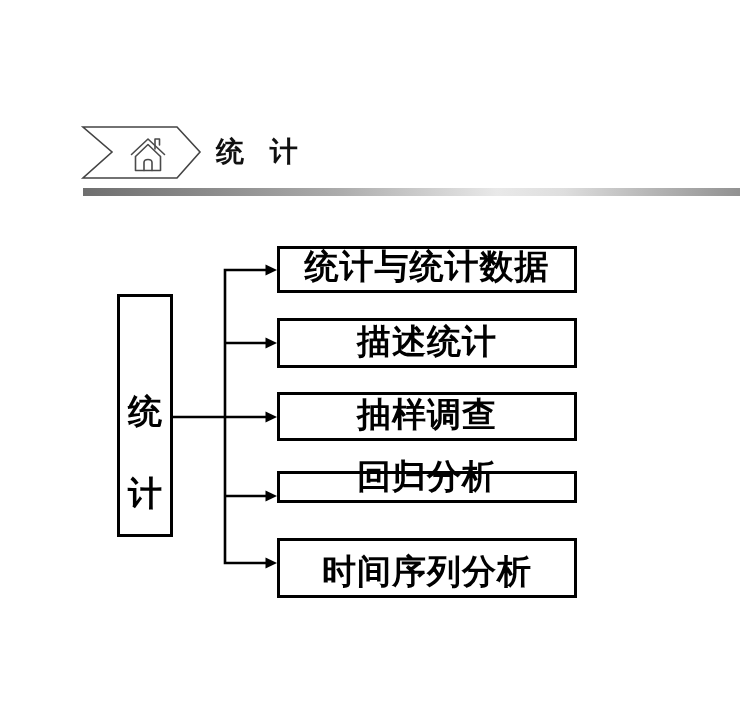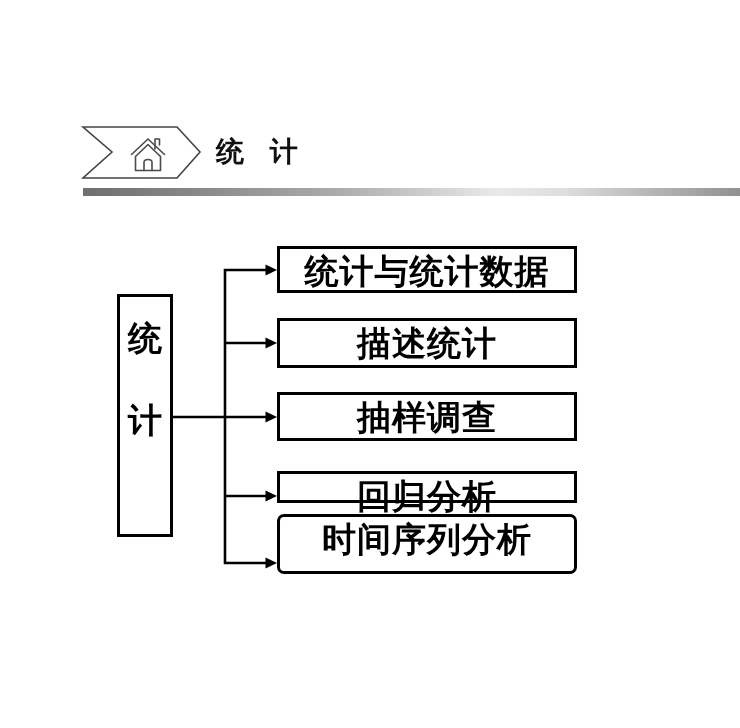--- a/index.html
+++ b/index.html
@@ -61,21 +61,21 @@
     width: 740px;
     height: 728px;
     pointer-events: none;
   }
   .node {
     position: absolute;
     box-sizing: border-box;
     border: 3px solid #000000;
     background: #ffffff;
     display: flex;
-    align-items: flex-start;
+    align-items: flex-end;
     justify-content: center;
     color: #000000;
   }
   .root-node {
     left: 77px;
     top: 294px;
     width: 56px;
     height: 243px;
     font-size: 34px;
     font-weight: 600;
@@ -149,17 +149,17 @@
   </div>
   <div class="node branch-node" style="top:392px;height:49px;">
     <span>抽样调查</span>
   </div>
   <div class="node branch-node" style="top:318px;height:50px;">
     <span>描述统计</span>
   </div>
   <div class="node branch-node" style="top:471px;height:32px;">
     <span>回归分析</span>
   </div>
-  <div class="node branch-node" style="top:514px;height:60px;border-radius:7px;">
+  <div class="node branch-node" style="top:538px;height:60px;">
     <span>时间序列分析</span>
   </div>
 
 </div>
 
 </body></html>

